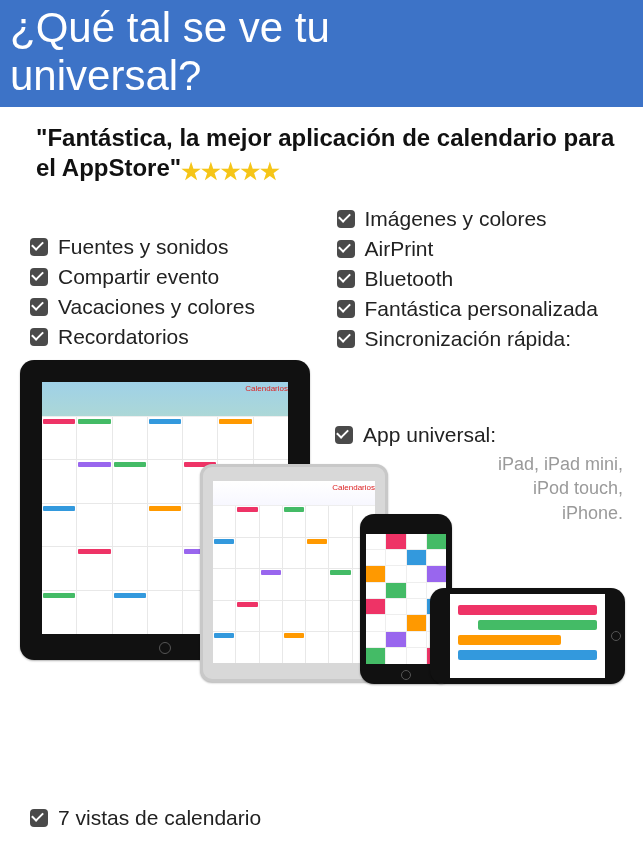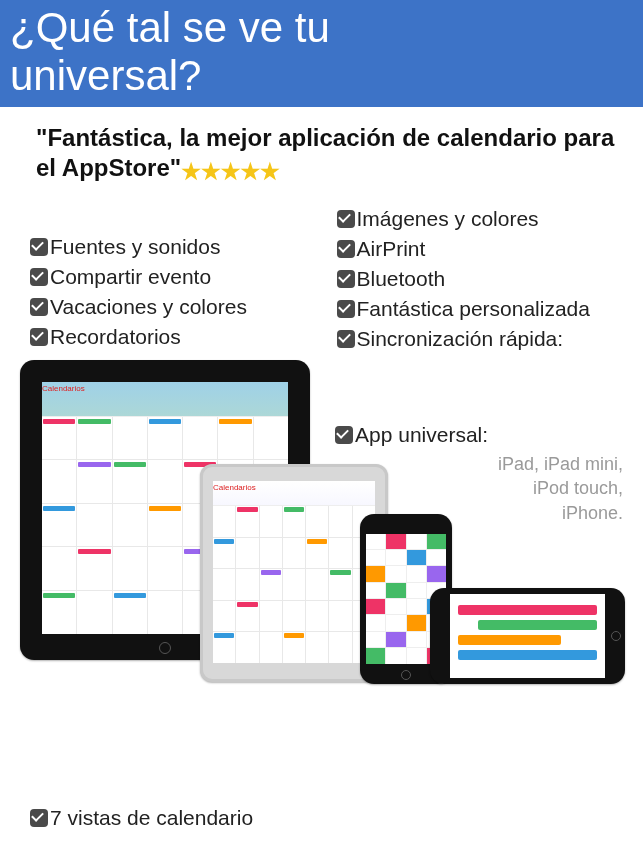--- a/index.html
+++ b/index.html
@@ -31,21 +31,21 @@
   .star { color: #f5c518; font-size: 22px; }
   .features {
     display: flex;
     padding: 10px 12px 4px 30px;
     gap: 12px;
   }
   .col { flex: 1; }
   .fitem {
     display: flex;
     align-items: center;
-    gap: 2px;
+    gap: 10px;
     font-size: 21px;
     color: #222;
     padding: 3px 0;
     font-weight: 400;
   }
   .check {
     width: 18px; height: 18px;
     background: #4a4a4a;
     border-radius: 4px;
     position: relative;
@@ -89,21 +89,21 @@
   .d1 .screen { left: 22px; top: 22px; right: 22px; bottom: 26px; }
   
   .d2 { left: 200px; top: 104px; width: 188px; height: 218px; border:3px solid #c8c8c8; background:#d8d8d8; border-radius: 12px;}
   .d2 .screen { left: 10px; top: 14px; right: 10px; bottom: 16px; }
   
   .d3 { left: 360px; top: 154px; width: 92px; height: 170px; border-radius: 14px; }
   .d3 .screen { left: 6px; top: 20px; right: 6px; bottom: 20px; }
   
   .d4 { left: 430px; top: 228px; width: 195px; height: 96px; border-radius: 14px; }
   .d4 .screen { left: 20px; top: 6px; right: 20px; bottom: 6px; }
-  .cal-head { height: 14%; border-bottom:1px solid #eee; text-align:left; font-size:8px; color:#d22; padding-top:2px;}
+  .cal-head { height: 14%; border-bottom:1px solid #eee; text-align:right; font-size:8px; color:#d22; padding-top:2px;}
   .cal-body { height:86%; display:grid; grid-template-columns:repeat(7,1fr); grid-template-rows:repeat(5,1fr); gap:1px; background:#e8e8e8; }
   .cell { background:#fff; font-size:6px; position:relative; }
   .ev { position:absolute; left:1px; right:1px; height:5px; border-radius:1px; }
   .bg-beach { background: linear-gradient(180deg,#9fd1e8 0%, #cfe9a8 50%, #e6dcc0 100%); }
   .right-side {
     position: absolute;
     right: 8px;
     top: 420px;
     width: 300px;
   }

